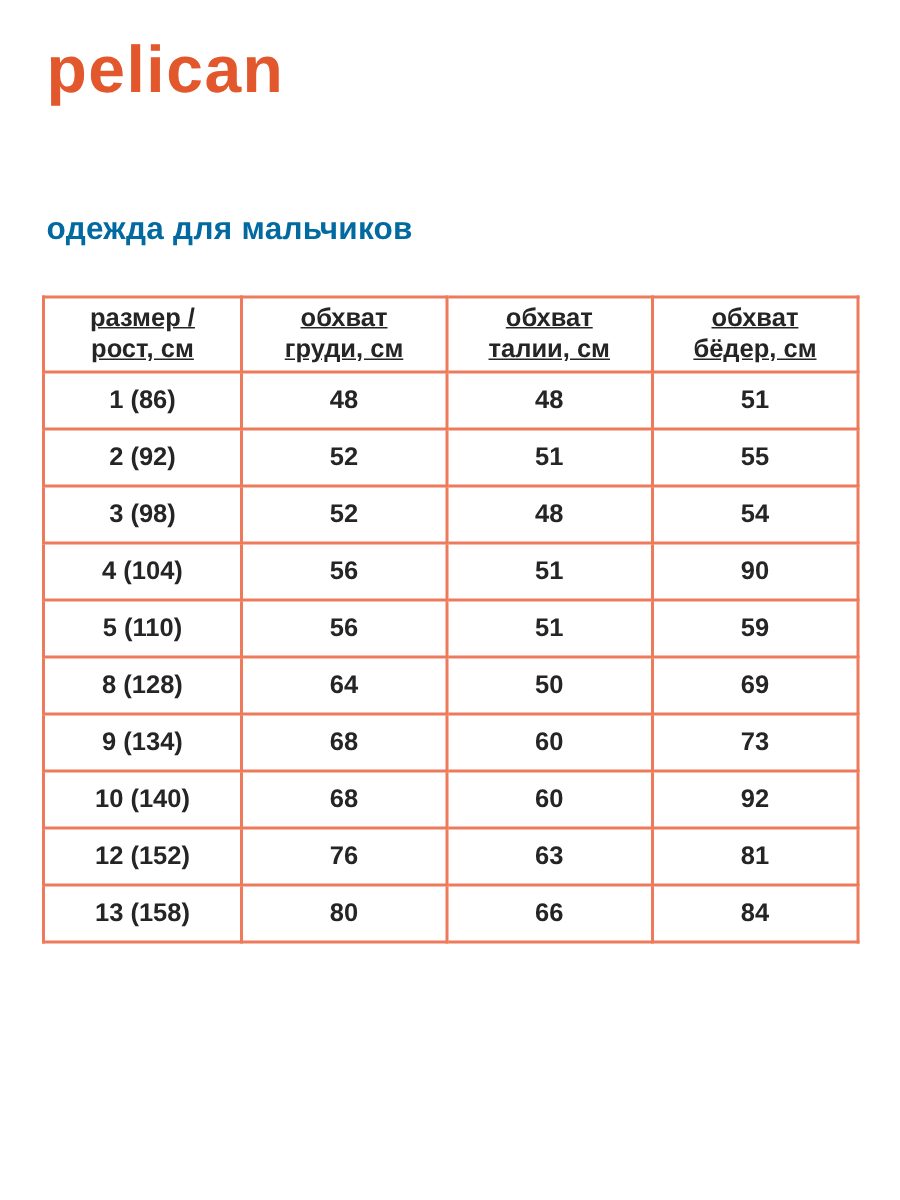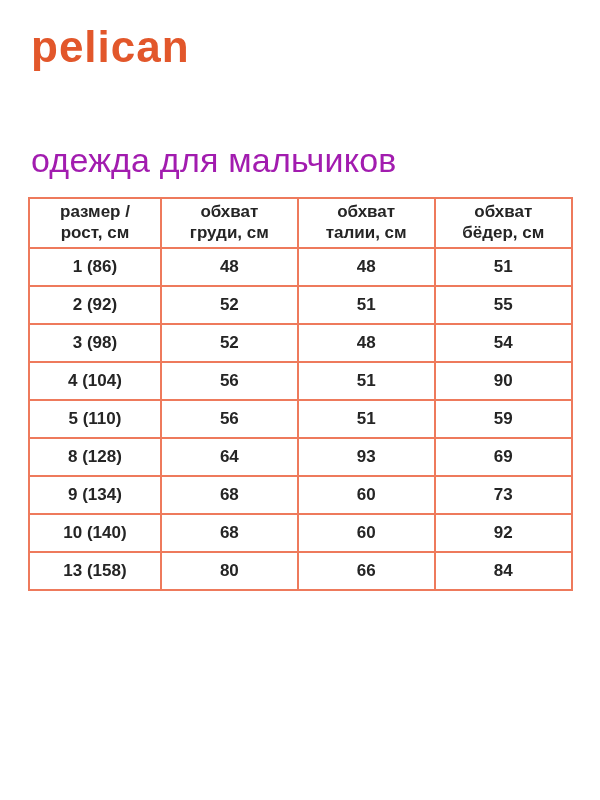--- a/index.html
+++ b/index.html
@@ -24,23 +24,23 @@
     font-size: 44px;
     font-weight: 800;
     letter-spacing: 1px;
     color: #E2572B;
     line-height: 1.15;
   }
   .section-title {
     position: absolute;
     left: 31px;
     top: 141px;
-    font-size: 34px;
-    font-weight: 400;
-    color: #a21caf;
+    font-size: 21px;
+    font-weight: 700;
+    color: #0369a1;
     letter-spacing: 0.2px;
   }
   table.size-table {
     position: absolute;
     left: 28px;
     top: 197px;
     width: 545px;
     border-collapse: collapse;
     table-layout: fixed;
   }
@@ -51,20 +51,21 @@
     vertical-align: middle;
     color: #252525;
     font-weight: 700;
   }
   table.size-table th {
     height: 50px;
     font-size: 17px;
     line-height: 1.22;
     white-space: pre-line;
     font-weight: 700;
+    text-decoration: underline;
   }
   table.size-table td {
     height: 38px;
     font-size: 17px;
   }
   col.c1 { width: 24.3%; }
   col.c2 { width: 25.2%; }
   col.c3 { width: 25.2%; }
   col.c4 { width: 25.3%; }
 </style>
@@ -123,36 +124,42 @@
         </tr>
         <tr>
           <td>5 (110)</td>
           <td>56</td>
           <td>51</td>
           <td>59</td>
         </tr>
         <tr>
           <td>8 (128)</td>
           <td>64</td>
-          <td>93</td>
+          <td>50</td>
           <td>69</td>
         </tr>
         <tr>
           <td>9 (134)</td>
           <td>68</td>
           <td>60</td>
           <td>73</td>
         </tr>
         <tr>
           <td>10 (140)</td>
           <td>68</td>
           <td>60</td>
           <td>92</td>
         </tr>
         <tr>
+          <td>12 (152)</td>
+          <td>76</td>
+          <td>63</td>
+          <td>81</td>
+        </tr>
+        <tr>
           <td>13 (158)</td>
           <td>80</td>
           <td>66</td>
           <td>84</td>
         </tr>
       </tbody>
   </table>
 
 </div>
 

